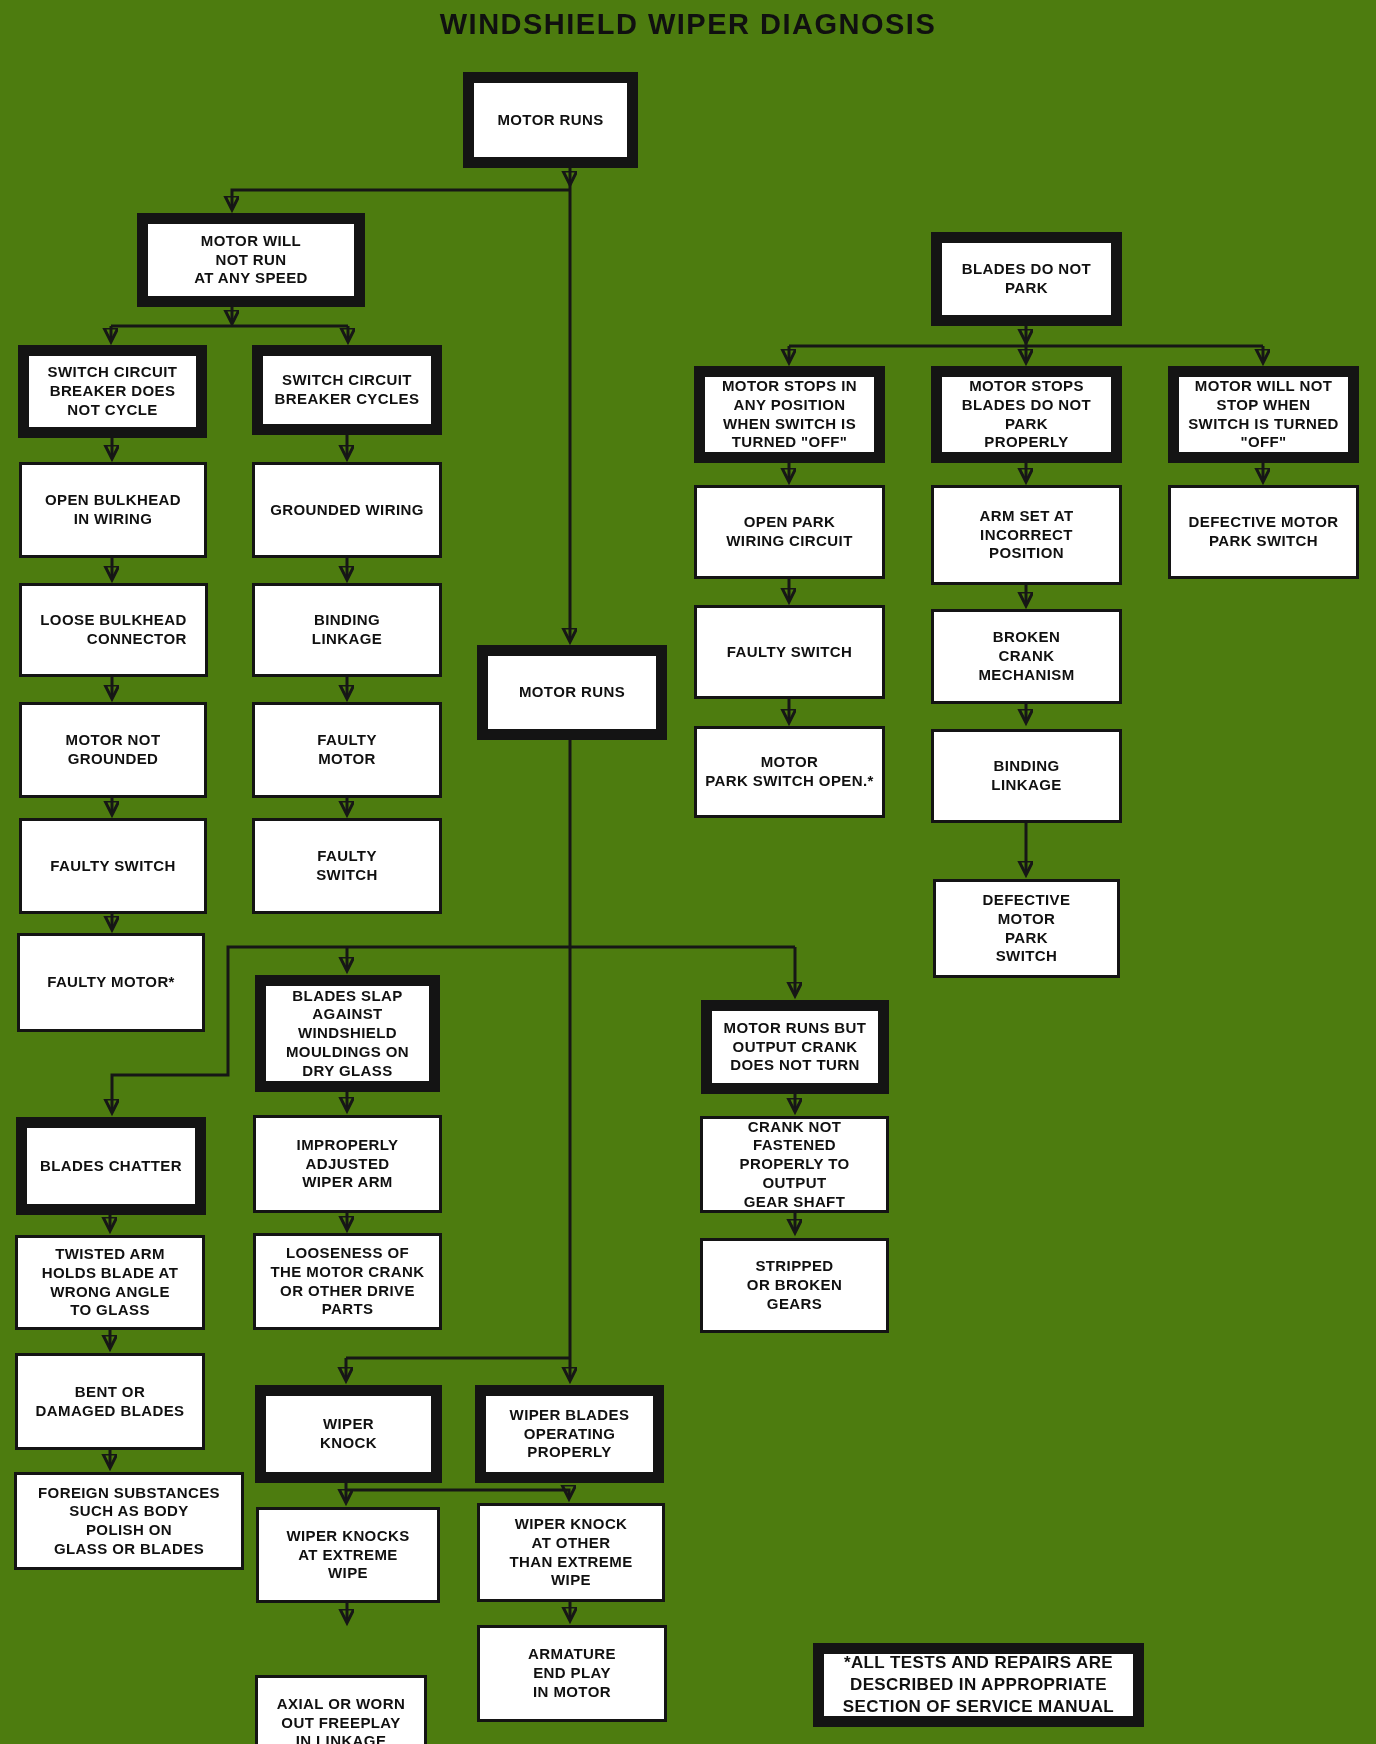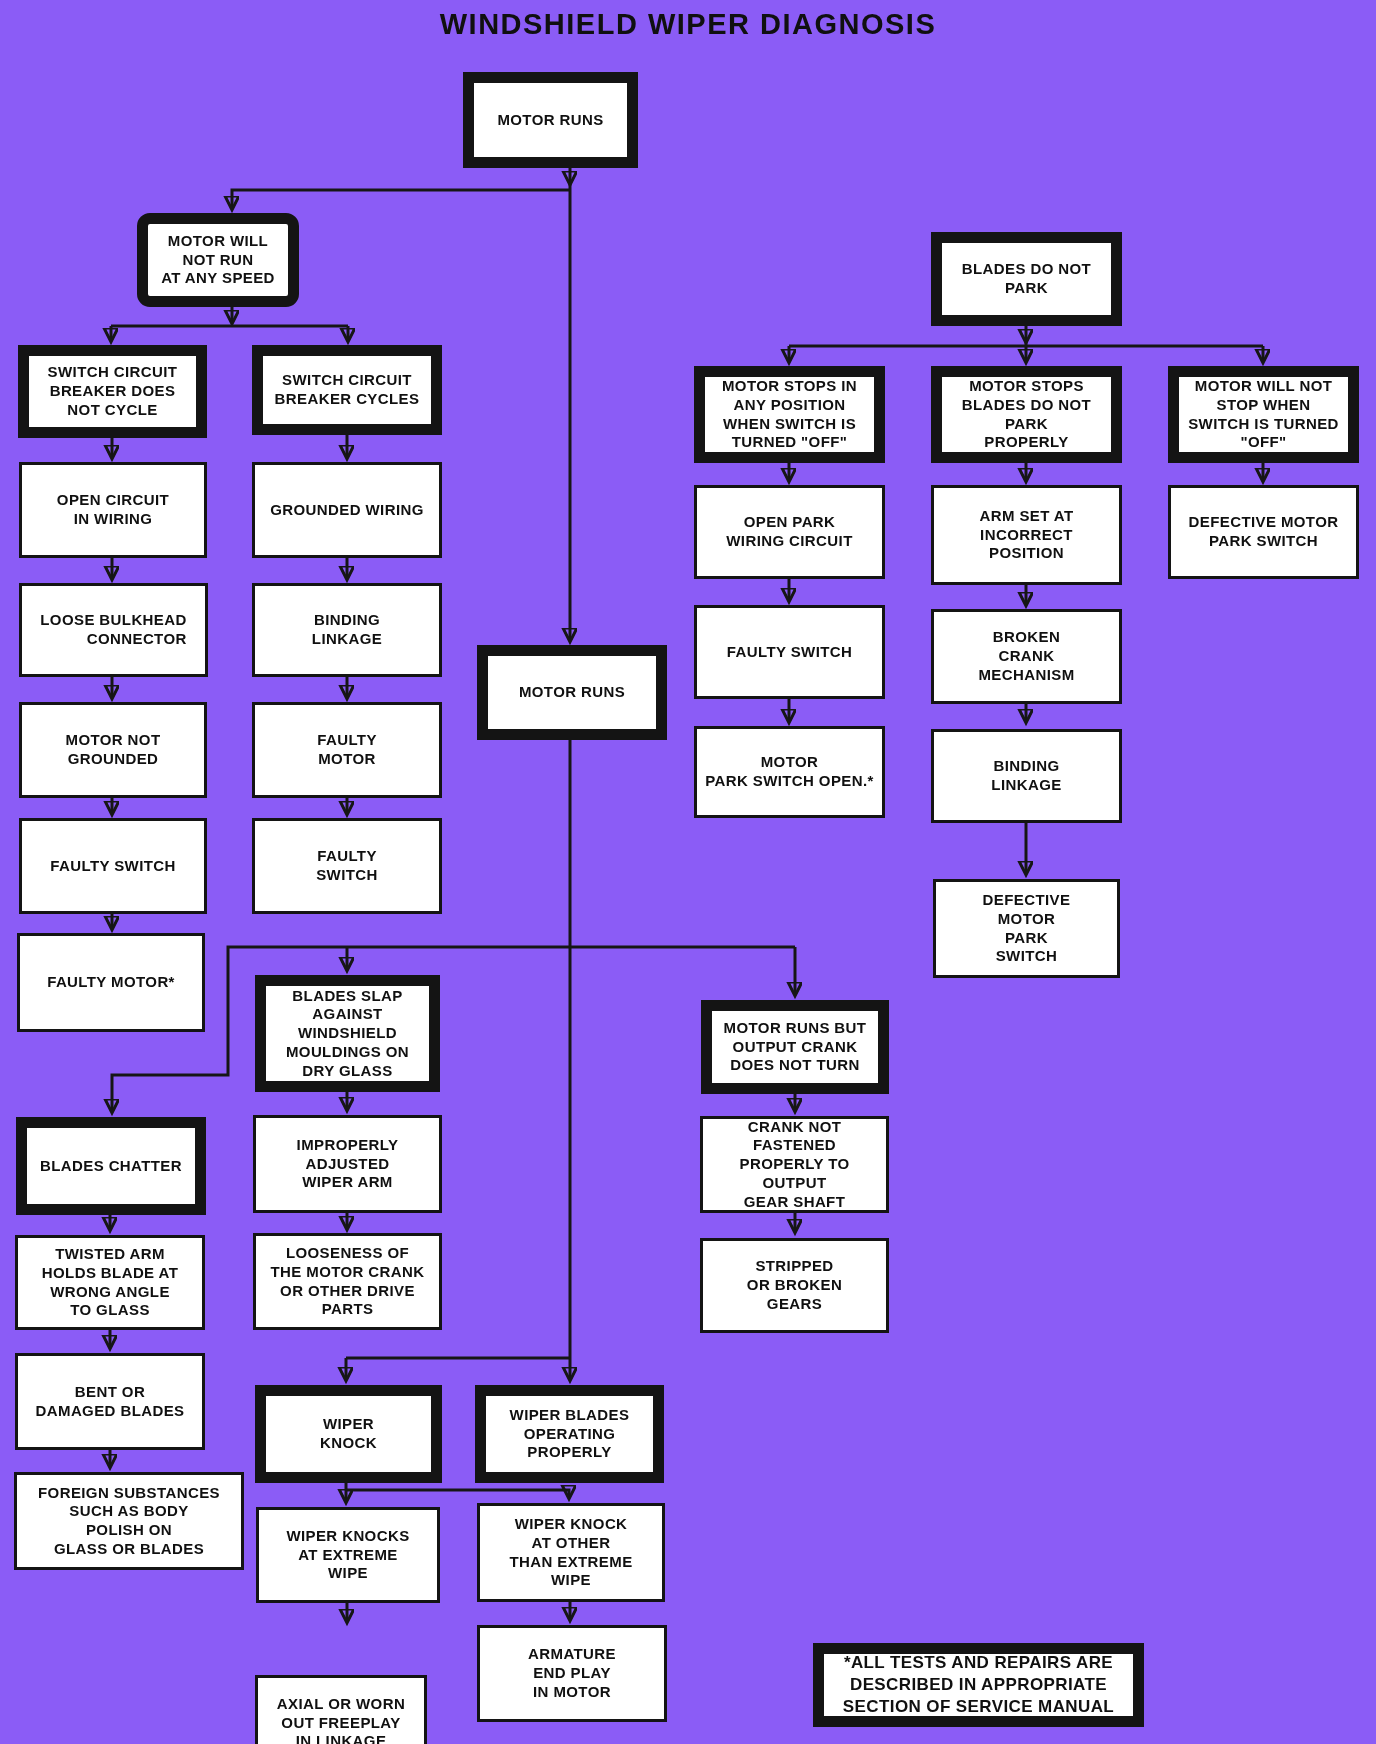--- a/index.html
+++ b/index.html
@@ -1,19 +1,19 @@
 <!DOCTYPE html>
 <html><head>
 <meta charset="utf-8">
 <style>
   html,body{margin:0;padding:0;background:#ffffff;}
   #canvas{
     position:relative;
     width:1376px;height:1744px;
-    background:#8b5cf6;
+    background:#4d7c0f;
     font-family:"Liberation Sans","DejaVu Sans",sans-serif;
     color:#101010;
     overflow:hidden;
   }
   #title{
     position:absolute;left:0;right:0;top:8px;
     text-align:center;
     font-size:29px;font-weight:700;letter-spacing:1.5px;
     color:#101010;
   }
@@ -101,39 +101,39 @@
     <path class="a" d="M1026,585 L1026,604"></path>
     <path class="a" d="M1026,704 L1026,721"></path>
     <path class="a" d="M1026,823 L1026,873"></path>
     <path class="a" d="M1263,462 L1263,480"></path>
   </svg>
 
   <div class="node em" style="left:463px;top:72px;width:175px;height:96px;">
     <span>MOTOR RUNS</span>
     </div>
 
-  <div class="node em" style="left:137px;top:213px;width:162px;height:94px;border-radius:13px;">
+  <div class="node em" style="left:137px;top:213px;width:228px;height:94px;">
     <span>MOTOR WILL
 NOT RUN
 AT ANY SPEED</span>
     </div>
 
   <div class="node em" style="left:18px;top:345px;width:189px;height:93px;">
     <span>SWITCH CIRCUIT
 BREAKER DOES
 NOT CYCLE</span>
     </div>
 
   <div class="node em" style="left:252px;top:345px;width:190px;height:90px;">
     <span>SWITCH CIRCUIT
 BREAKER CYCLES</span>
     </div>
 
   <div class="node" style="left:19px;top:462px;width:188px;height:96px;">
-    <span>OPEN CIRCUIT
+    <span>OPEN BULKHEAD
 IN WIRING</span>
     </div>
 
   <div class="node" style="left:252px;top:462px;width:190px;height:96px;">
     <span>GROUNDED WIRING</span>
     </div>
 
   <div class="node" style="left:19px;top:583px;width:189px;height:94px;text-align:right;">
     <span>LOOSE BULKHEAD
 CONNECTOR</span>

